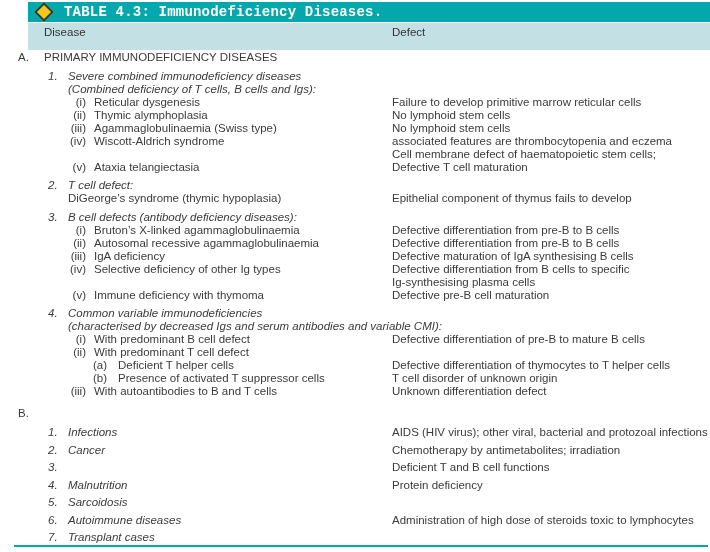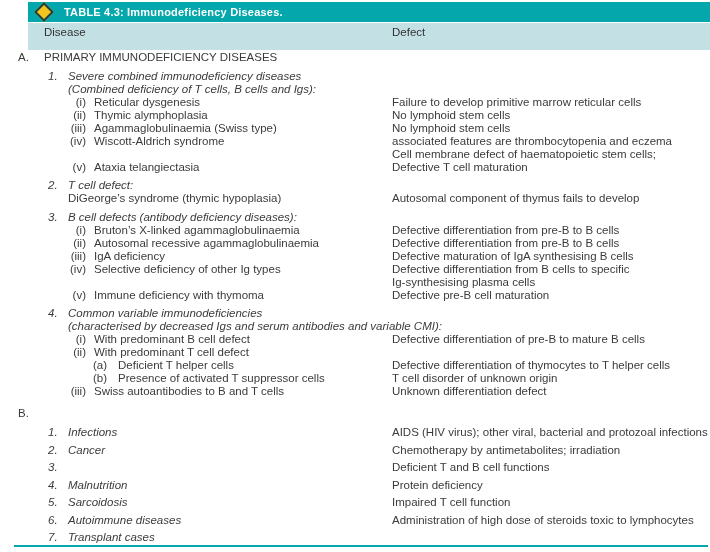--- a/index.html
+++ b/index.html
@@ -12,22 +12,23 @@
   .titlebar {
     position:absolute; left:28px; right:0; top:2px; height:20px;
     background:var(--accent,#04a7ab); display:flex; align-items:center;
   }
   .diamond {
     flex:none; width:10px; height:10px; margin-left:9px;
     background:var(--diamond,#f3c51f); border:2px solid #1d3f42;
     transform:rotate(45deg);
   }
   .title {
-    margin-left:13px; color:#ffffff; font-weight:bold; font-size:11px; letter-spacing:0.2px;
+    margin-left:13px; color:#ffffff; font-weight:bold; font-size:14px; letter-spacing:0.2px;
     white-space:nowrap;
+    font-family:Liberation Mono, monospace;
   }
   
   .colhead {
     position:absolute; left:28px; right:0; top:23px; height:27px;
     background:var(--band,#c3e1e5);
   }
   .ch-disease { position:absolute; left:16px; top:3px; color:#333; }
   .ch-defect  { position:absolute; left:364px; top:3px; color:#333; }
   
   .tbody { position:absolute; left:0; right:0; top:42px; display:flex; flex-direction:column; }
@@ -140,21 +141,21 @@
           <span class="num">2.</span>
           <span class="txt it">T cell defect:</span>
         </div>
         <div class="cell-defect"></div>
       </div>
       <div class="row cont">
         <div class="cell-disease">
           <span class="txt">DiGeorge’s syndrome (thymic hypoplasia)</span>
         </div>
         <div class="cell-defect">
-          <div>Autosomal component of thymus fails to develop</div>
+          <div>Epithelial component of thymus fails to develop</div>
         </div>
       </div>
       <div class="row group">
         <div class="cell-disease">
           <span class="num">3.</span>
           <span class="txt it">B cell defects (antibody deficiency diseases):</span>
         </div>
         <div class="cell-defect"></div>
       </div>
       <div class="row item">
@@ -246,21 +247,21 @@
           <span class="num">(b)</span>
           <span class="txt">Presence of activated T suppressor cells</span>
         </div>
         <div class="cell-defect">
           <div>T cell disorder of unknown origin</div>
         </div>
       </div>
       <div class="row item">
         <div class="cell-disease">
           <span class="num">(iii)</span>
-          <span class="txt">Swiss autoantibodies to B and T cells</span>
+          <span class="txt">With autoantibodies to B and T cells</span>
         </div>
         <div class="cell-defect">
           <div>Unknown differentiation defect</div>
         </div>
       </div>
       <div class="row head">
         <div class="cell-disease">
           <span class="num">B.</span>
         </div>
         <div class="cell-defect"></div>
@@ -298,23 +299,20 @@
         </div>
         <div class="cell-defect">
           <div>Protein deficiency</div>
         </div>
       </div>
       <div class="row bitem">
         <div class="cell-disease">
           <span class="num">5.</span>
           <span class="txt it">Sarcoidosis</span>
         </div>
-        <div class="cell-defect">
-          <div>Impaired T cell function</div>
-        </div>
       </div>
       <div class="row bitem">
         <div class="cell-disease">
           <span class="num">6.</span>
           <span class="txt it">Autoimmune diseases</span>
         </div>
         <div class="cell-defect">
           <div>Administration of high dose of steroids toxic to lymphocytes</div>
         </div>
       </div>

